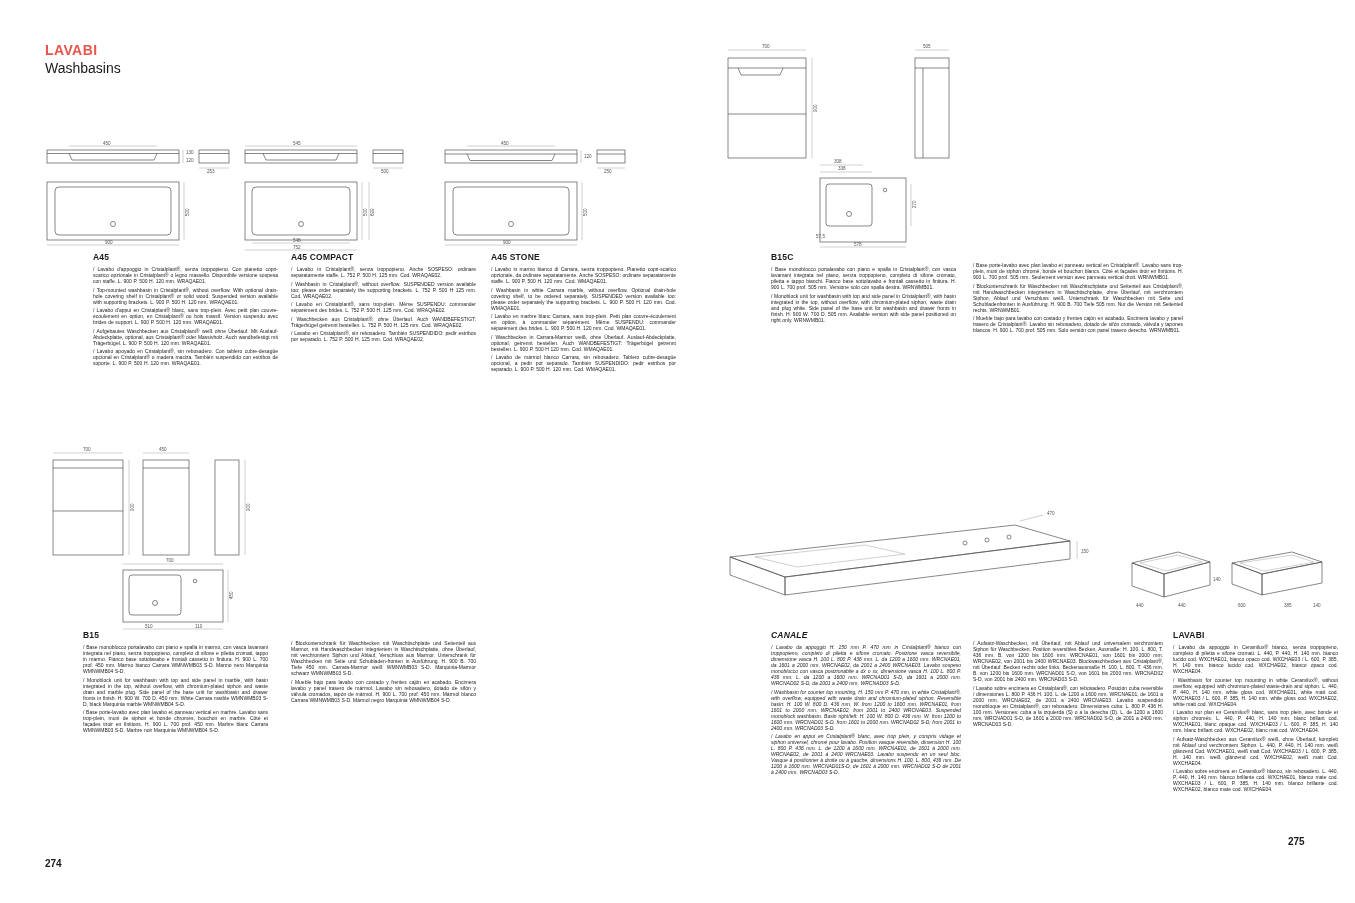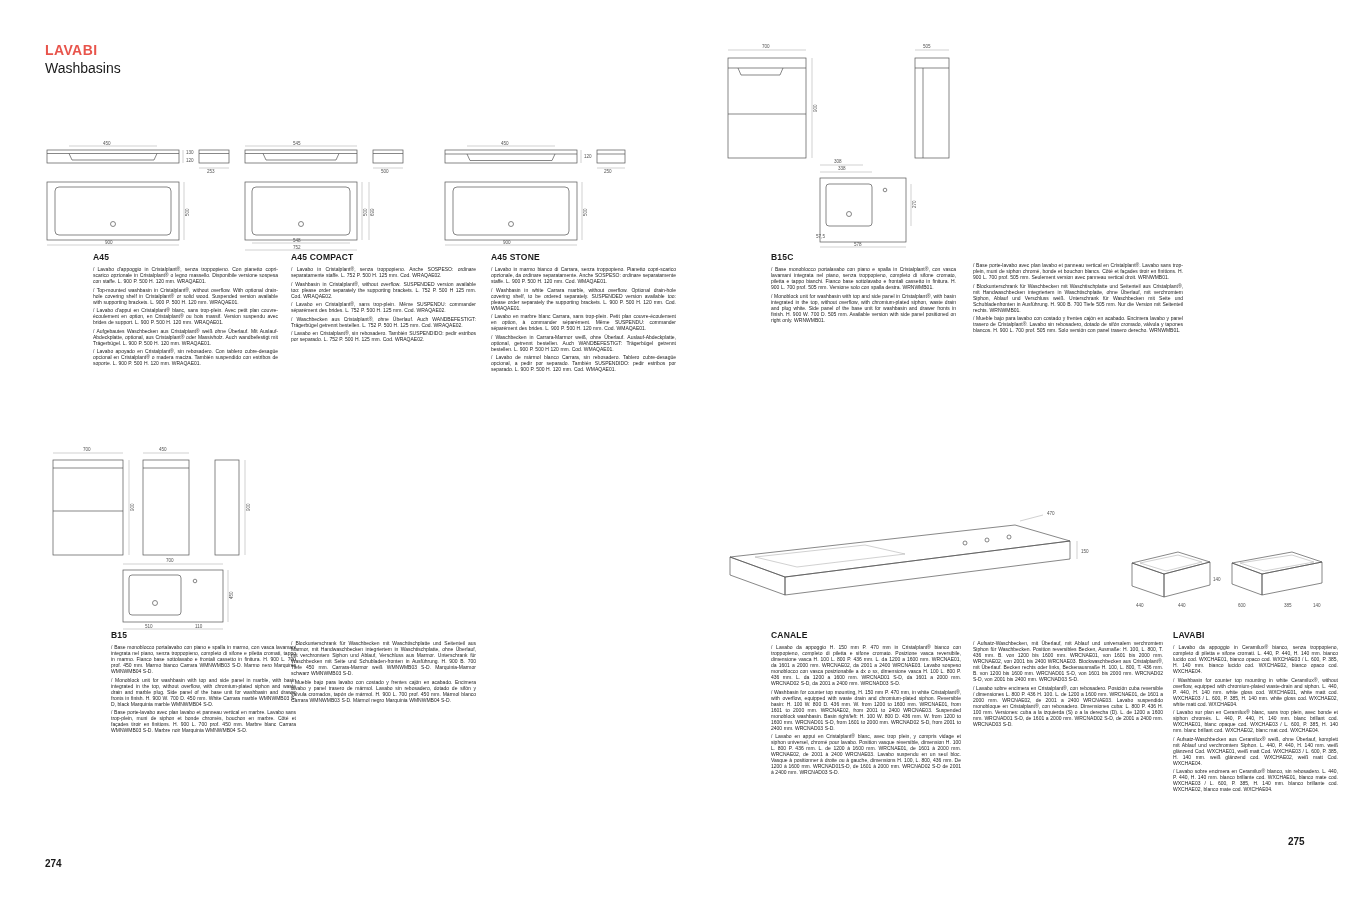--- a/index.html
+++ b/index.html
@@ -155,21 +155,21 @@
     <text x="38" y="6">700</text>
     <text transform="rotate(-90 89 66)" x="89" y="66">900</text>
     <text x="114" y="6">450</text>
     <text transform="rotate(-90 205 66)" x="205" y="66">900</text>
     <text x="121" y="117">700</text>
     <text transform="rotate(-90 188 154)" x="188" y="154">450</text>
     <text x="100" y="182.5">510</text>
     <text x="150" y="182.5">110</text>
   </svg>
 
-  <div class="col" style="left:63px; top:630px; width:185px;">
+  <div class="col" style="left:35px; top:630px; width:185px;">
     <h3 class="sec-title">B15</h3>
     <p class="para">/ Base monoblocco portalavabo con piano e spalla in marmo, con vasca lavamani integrata nel piano, senza troppopieno, completo di sifone e piletta cromati, tappo in marmo. Fianco base sottolavabo e frontali cassetto in finitura. H. 900 L. 700 prof. 450 mm. Marmo bianco Carrara WMNWMB03 S-D. Marmo nero Marquinia WMNWMB04 S-D.</p>
     <p class="para">/ Monoblock unit for washbasin with top and side panel in marble, with basin integrated in the top, without overflow, with chromium-plated siphon and waste drain and marble plug. Side panel of the base unit for washbasin and drawer fronts in finish. H. 900 W. 700 D. 450 mm. White Carrara marble WMNWMB03 S-D, black Marquinia marble WMNWMB04 S-D.</p>
     <p class="para">/ Base porte-lavabo avec plan lavabo et panneau vertical en marbre. Lavabo sans trop-plein, muni de siphon et bonde chromés, bouchon en marbre. Côté et façades tiroir en finitions. H. 900 L. 700 prof. 450 mm. Marbre blanc Carrara WMNWMB03 S-D. Marbre noir Marquinia WMNWMB04 S-D.</p>
   </div>
   <div class="col" style="left:243px; top:640px; width:185px;">
     <p class="para">/ Blockunterschrank für Waschbecken mit Waschtischplatte und Seitenteil aus Marmor, mit Handwaschbecken integriertem in Waschtischplatte, ohne Überlauf, mit verchromtem Siphon und Ablauf, Verschluss aus Marmor. Unterschrank für Waschbecken mit Seite und Schubladen-fronten in Ausführung. H. 900 B. 700 Tiefe 450 mm. Carrara-Marmor weiß WMNWMB03 S-D. Marquinia-Marmor schwarz WMNWMB03 S-D.</p>
     <p class="para">/ Mueble bajo para lavabo con costado y frentes cajón en acabado. Encimera lavabo y panel trasero de mármol. Lavabo sin rebosadero, dotado de sifón y válvula cromados, tapón de mármol. H. 900 L. 700 prof. 450 mm. Mármol blanco Carrara WMNWMB03 S-D. Mármol negro Marquinia WMNWMB04 S-D.</p>
   </div>
 
@@ -245,21 +245,21 @@
       <polygon class="thin" points="120,28 172,20 194,27 144,36"></polygon>
     </g>
     <text x="16" y="72">440</text>
     <text x="58" y="72">440</text>
     <text x="93" y="46">140</text>
     <text x="118" y="72">600</text>
     <text x="164" y="72">385</text>
     <text x="193" y="72">140</text>
   </svg>
 
-  <div class="col" style="left:723px; top:630px; width:190px;">
+  <div class="col" style="left:723px; top:630px; width:190px;font-style:italic;">
     <h3 class="sec-title">CANALE</h3>
     <p class="para">/ Lavabo da appoggio H. 150 mm P. 470 mm in Cristalplant® bianco con troppopieno, completo di piletta e sifone cromato. Posizione vasca reversibile, dimensione vasca H. 100 L. 800 P. 436 mm. L. da 1200 a 1600 mm. WRCNAE01, da 1601 a 2000 mm. WRCNAE02, da 2001 a 2400 WRCNAE03. Lavabo sospeso monoblocco con vasca posizionabile a dx o sx, dimensione vasca H. 100 L. 800 P. 436 mm. L. da 1200 a 1600 mm. WRCNAD01 S-D, da 1601 a 2000 mm. WRCNAD02 S-D, da 2001 a 2400 mm. WRCNAD03 S-D.</p>
     <p class="para">/ Washbasin for counter top mounting, H. 150 mm P. 470 mm, in white Cristalplant®, with overflow, equipped with waste drain and chromium-plated siphon. Reversible basin: H. 100 W. 800 D. 436 mm. W. from 1200 to 1600 mm. WRCNAE01, from 1601 to 2000 mm. WRCNAE02, from 2001 to 2400 WRCNAE03. Suspended monoblock washbasin. Basin right/left: H. 100 W. 800 D. 436 mm. W. from 1200 to 1600 mm. WRCNAD01 S-D, from 1601 to 2000 mm. WRCNAD02 S-D, from 2001 to 2400 mm. WRCNAD03 S-D.</p>
     <p class="para">/ Lavabo en appui en Cristalplant® blanc, avec trop plein, y compris vidage et siphon universel, chromé pour lavabo. Position vasque réversible, dimension H. 100 L. 800 P. 436 mm. L. de 1200 à 1600 mm. WRCNAE01, de 1601 à 2000 mm. WRCNAE02, de 2001 à 2400 WRCNAE03. Lavabo suspendu en un seul bloc. Vasque à positionner à droite ou à gauche, dimensions H. 100, L. 800, 436 mm. De 1200 à 1600 mm. WRCNAD01S-D, de 1601 à 2000 mm. WRCNAD02 S-D de 2001 à 2400 mm. WRCNAD03 S-D.</p>
   </div>
   <div class="col" style="left:925px; top:640px; width:190px;">
     <p class="para">/ Aufsatz-Waschbecken, mit Überlauf, mit Ablauf und universalem verchromtem Siphon für Waschbecken. Position reversibles Becken, Ausmaße: H. 100, L. 800, T. 436 mm. B. von 1200 bis 1600 mm. WRCNAE01, von 1601 bis 2000 mm. WRCNAE02, von 2001 bis 2400 WRCNAE03. Blockwaschbecken aus Cristalplant®, mit Überlauf. Becken rechts oder links, Beckenausmaße H. 100, L. 800, T. 436 mm. B. von 1200 bis 1600 mm. WRCNAD01 S-D, von 1601 bis 2000 mm. WRCNAD02 S-D, von 2001 bis 2400 mm. WRCNAD03 S-D.</p>
     <p class="para">/ Lavabo sobre encimera en Cristalplant®, con rebosadero. Posición cuba reversible / dimensiones L. 800 P. 436 H. 100. L. de 1200 a 1600 mm. WRCNAE01, de 1601 a 2000 mm. WRCNAE02, de 2001 a 2400 WRCNAE03. Lavabo suspendido monobloque en Cristalplant®, con rebosadero. Dimensiones cuba: L. 800 P. 436 H. 100 mm. Versiones: cuba a la izquierda (S) o a la derecha (D). L. de 1200 a 1600 mm. WRCNAD01 S-D, de 1601 a 2000 mm. WRCNAD02 S-D, de 2001 a 2400 mm. WRCNAD03 S-D.</p>
   </div>
 

